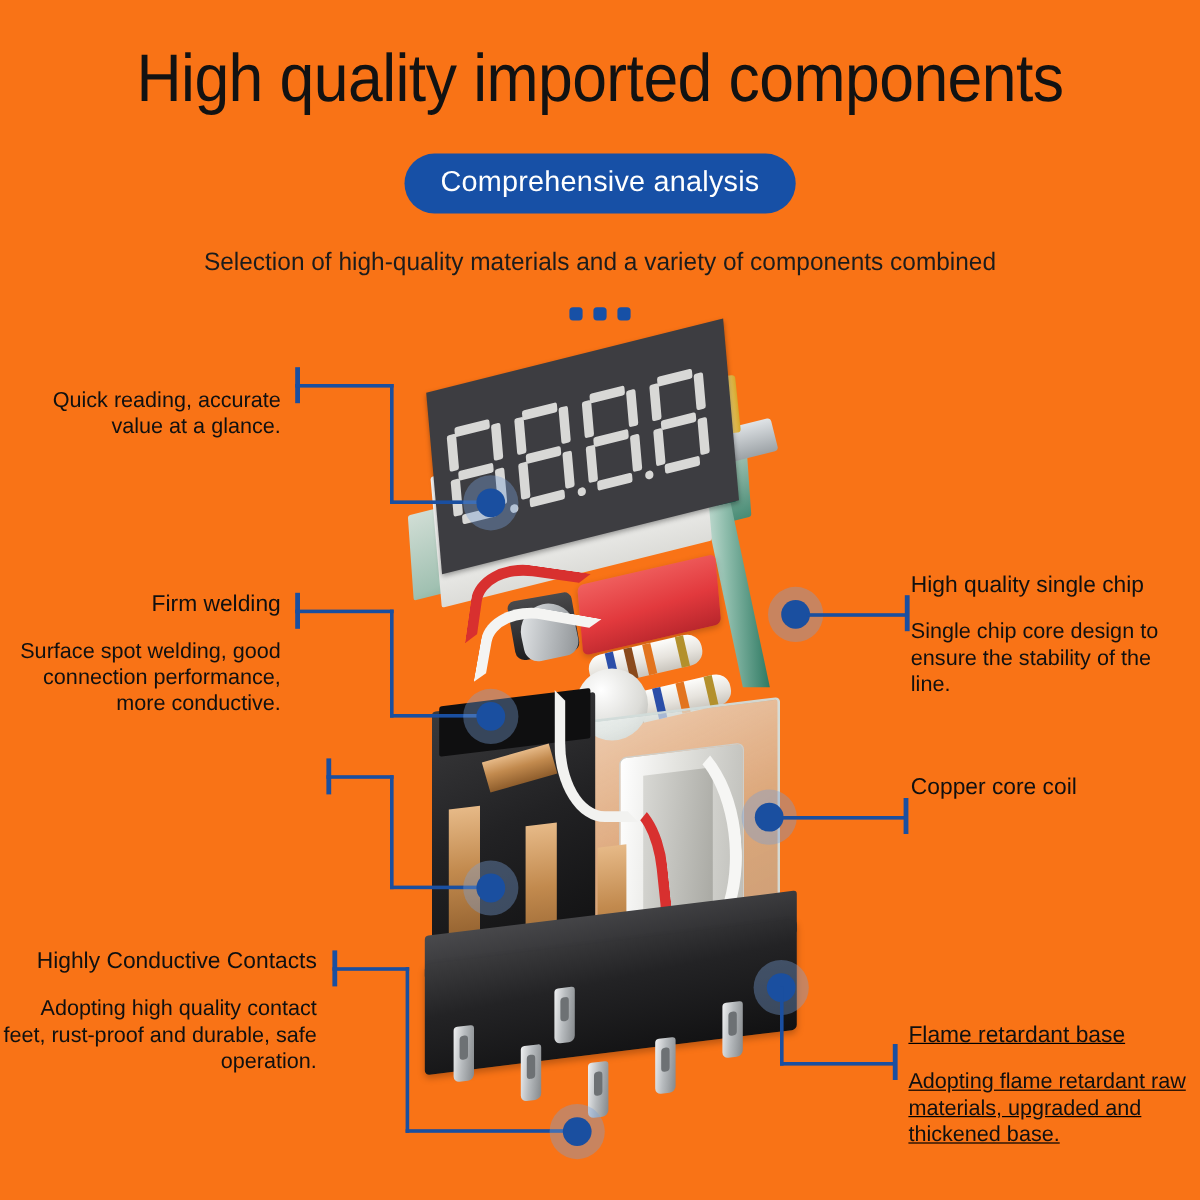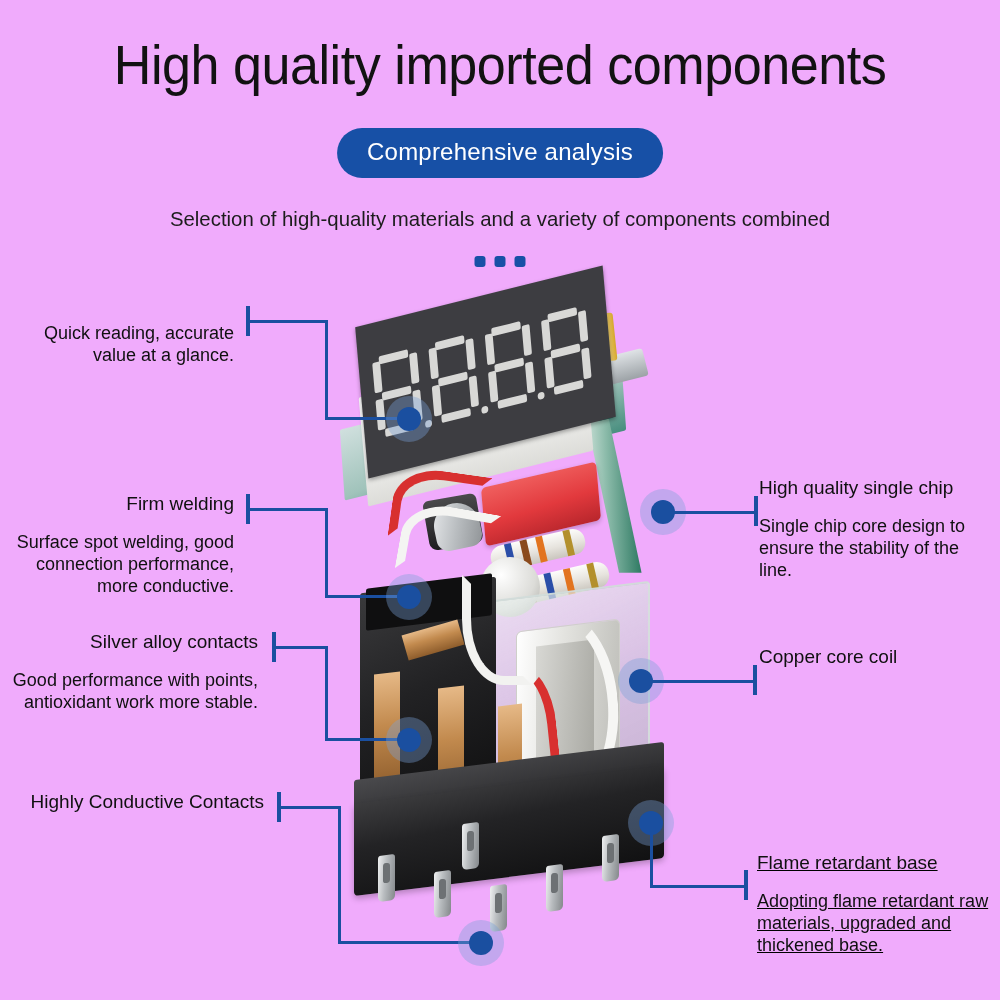--- a/index.html
+++ b/index.html
@@ -2,21 +2,21 @@
 <html><head>
 <meta charset="utf-8">
 <style>
   * { box-sizing: border-box; margin: 0; padding: 0; }
   html, body {
     width: 1000px; height: 1000px;
     background: #ffffff;
     font-family: "Liberation Sans", sans-serif;
     overflow: hidden;
   }
-  #page { position: relative; width: 1000px; height: 1000px; background:#f0abfc; }
+  #page { position: relative; width: 1000px; height: 1000px; background:#f97316; }
 
   
   .title {
     position: absolute; top: 32px; left: 0; width: 1000px;
     text-align: center;
     font-family: "Liberation Sans", sans-serif;
     font-size: 56px; font-weight: 400; color: #121212;
     letter-spacing: -0.5px;
     transform: scaleX(0.93); transform-origin: center top;
     white-space: nowrap;
@@ -342,35 +342,32 @@
   </div>
 
   <div class="tick" style="left:272px; top:632px; height:30px;"></div>
   <div class="cl h" style="left:272px; top:646px; width:56px;"></div>
   <div class="cl v" style="left:325px; top:646px; height:95px;"></div>
   <div class="cl h" style="left:325px; top:738px; width:84px;"></div>
   <div class="dot-wrap" style="left:386px; top:717px;">
     <div class="halo"></div>
     <div class="core"></div>
   </div>
-  <div class="co left" style="left:0px; top:632px; width:258px;">
-    <div class="hd">Silver alloy contacts</div>
-    <div class="bd">Good performance with points, antioxidant work more stable.</div>
-  </div>
 
   <div class="tick" style="left:277px; top:792px; height:30px;"></div>
   <div class="cl h" style="left:277px; top:806px; width:64px;"></div>
   <div class="cl v" style="left:338px; top:806px; height:138px;"></div>
   <div class="cl h" style="left:338px; top:941px; width:144px;"></div>
   <div class="dot-wrap" style="left:458px; top:920px;">
     <div class="halo"></div>
     <div class="core"></div>
   </div>
   <div class="co left" style="left:0px; top:792px; width:264px;">
     <div class="hd">Highly Conductive Contacts</div>
+    <div class="bd">Adopting high quality contact feet, rust-proof and durable, safe operation.</div>
   </div>
 
   <div class="dot-wrap" style="left:640px; top:489px;">
     <div class="halo"></div>
     <div class="core"></div>
   </div>
   <div class="cl h" style="left:672px; top:511px; width:85px;"></div>
   <div class="tick" style="left:754px; top:496px; height:30px;"></div>
   <div class="co right" style="left:759px; top:478px; width:236px;">
     <div class="hd">High quality single chip</div>

